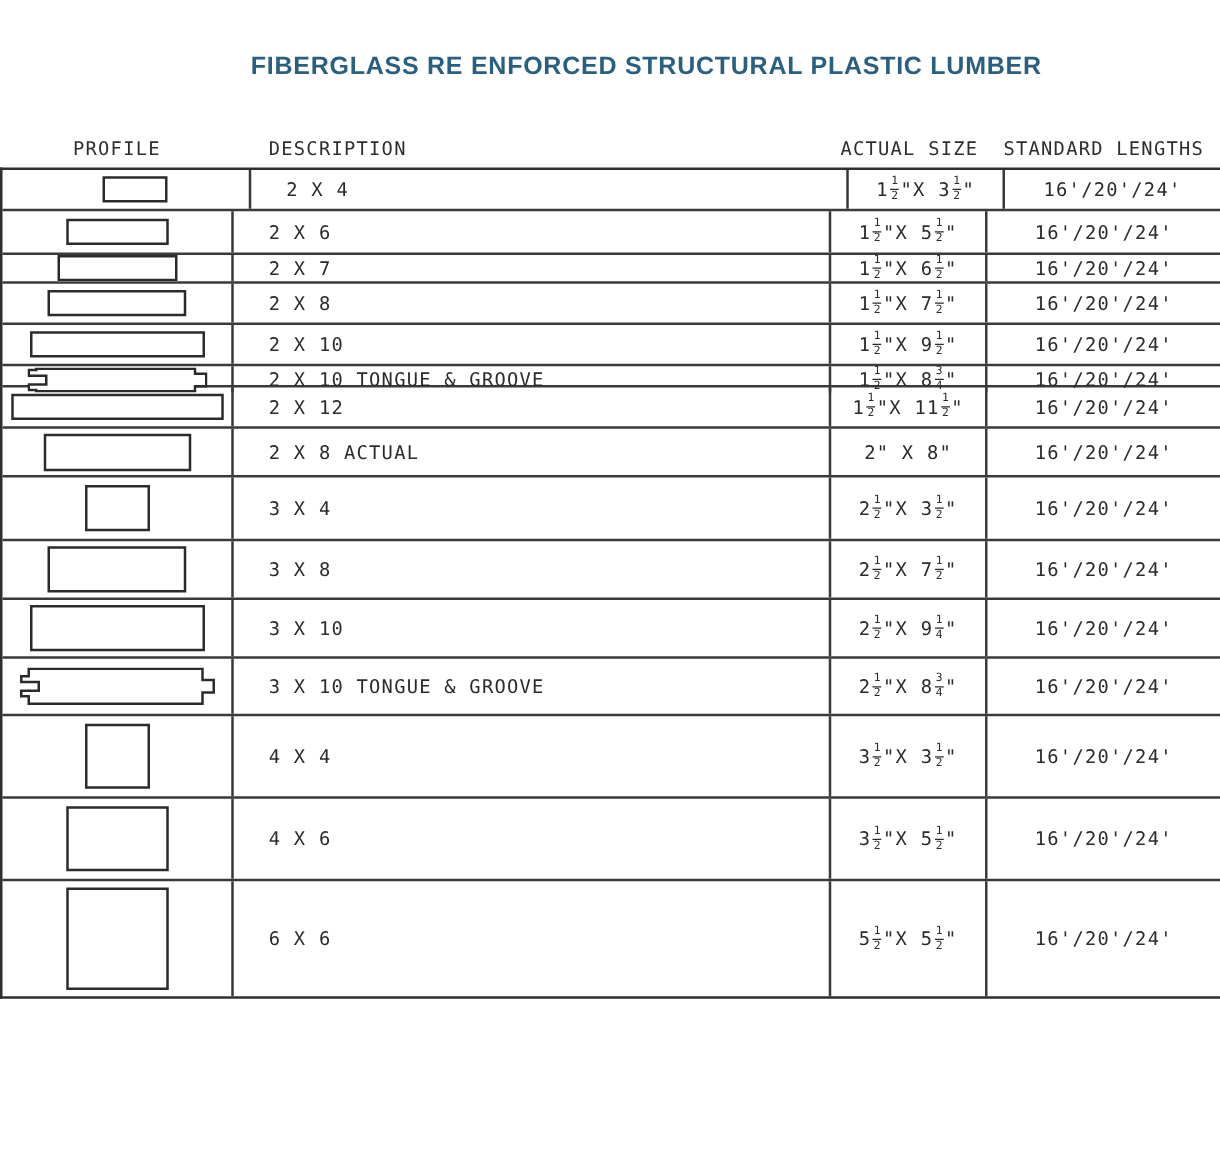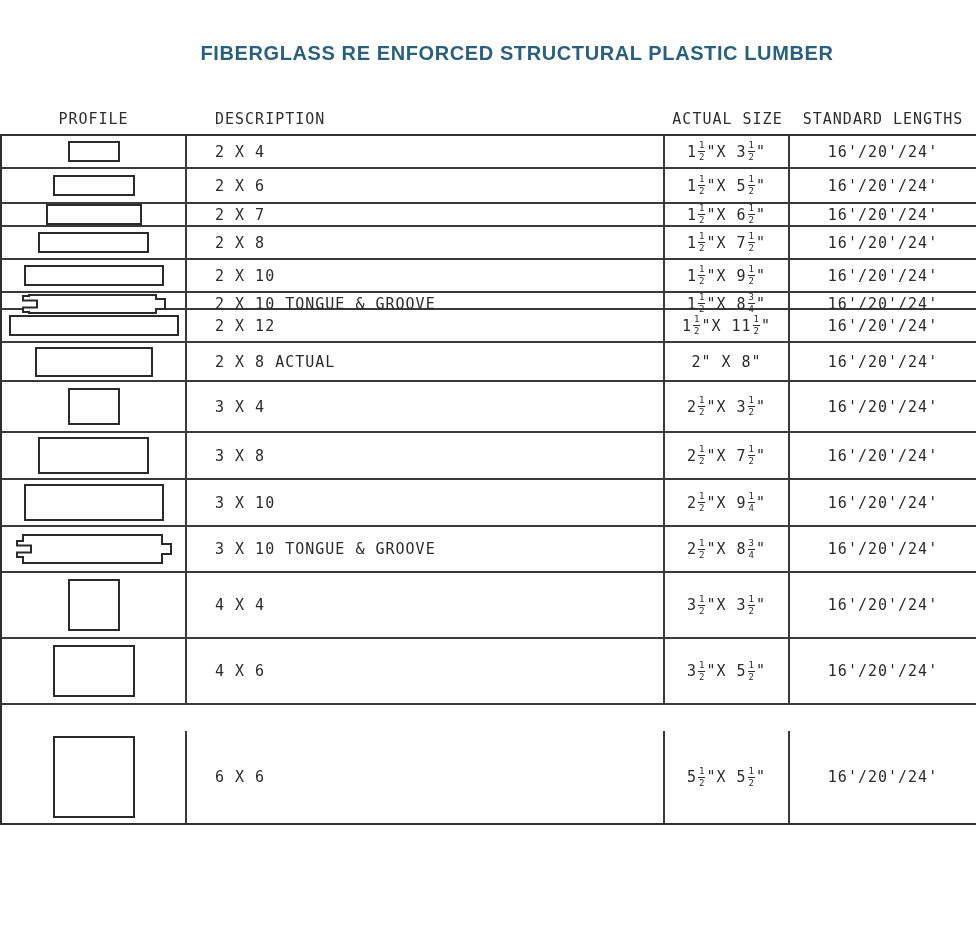--- a/index.html
+++ b/index.html
@@ -87,21 +87,21 @@
   <div class="title" style="color: rgb(42, 96, 127);">FIBERGLASS RE ENFORCED STRUCTURAL PLASTIC LUMBER</div>
 
   <div class="hdr">
     <span class="h h1">PROFILE</span>
     <span class="h h2">DESCRIPTION</span>
     <span class="h h3">ACTUAL SIZE</span>
     <span class="h h4">STANDARD LENGTHS</span>
   </div>
 
   <div class="tbl">
-      <div class="row" style="height: 33px;">
+      <div class="row" style="height: 33px; padding-left: 14px;">
         <div class="cell c-prof">
           <div class="prect" style="width: 52px; height: 21px;"></div>
         </div>
         <div class="cell c-desc">2 X 4</div>
         <div class="cell c-size">1 <span class="frac">
             <span class="fn">1</span>
             <span class="fd">2</span>
           </span>"X 3 <span class="frac">
             <span class="fn">1</span>
             <span class="fd">2</span>
@@ -281,21 +281,21 @@
         <div class="cell c-desc">4 X 6</div>
         <div class="cell c-size">3 <span class="frac">
             <span class="fn">1</span>
             <span class="fd">2</span>
           </span>"X 5 <span class="frac">
             <span class="fn">1</span>
             <span class="fd">2</span>
           </span>"</div>
         <div class="cell c-len">16'/20'/24'</div>
       </div>
-      <div class="row" style="height: 92px; margin-top: 26px;">
+      <div class="row" style="height: 92px;">
         <div class="cell c-prof">
           <div class="prect" style="width: 82px; height: 82px;"></div>
         </div>
         <div class="cell c-desc">6 X 6</div>
         <div class="cell c-size">5 <span class="frac">
             <span class="fn">1</span>
             <span class="fd">2</span>
           </span>"X 5 <span class="frac">
             <span class="fn">1</span>
             <span class="fd">2</span>

